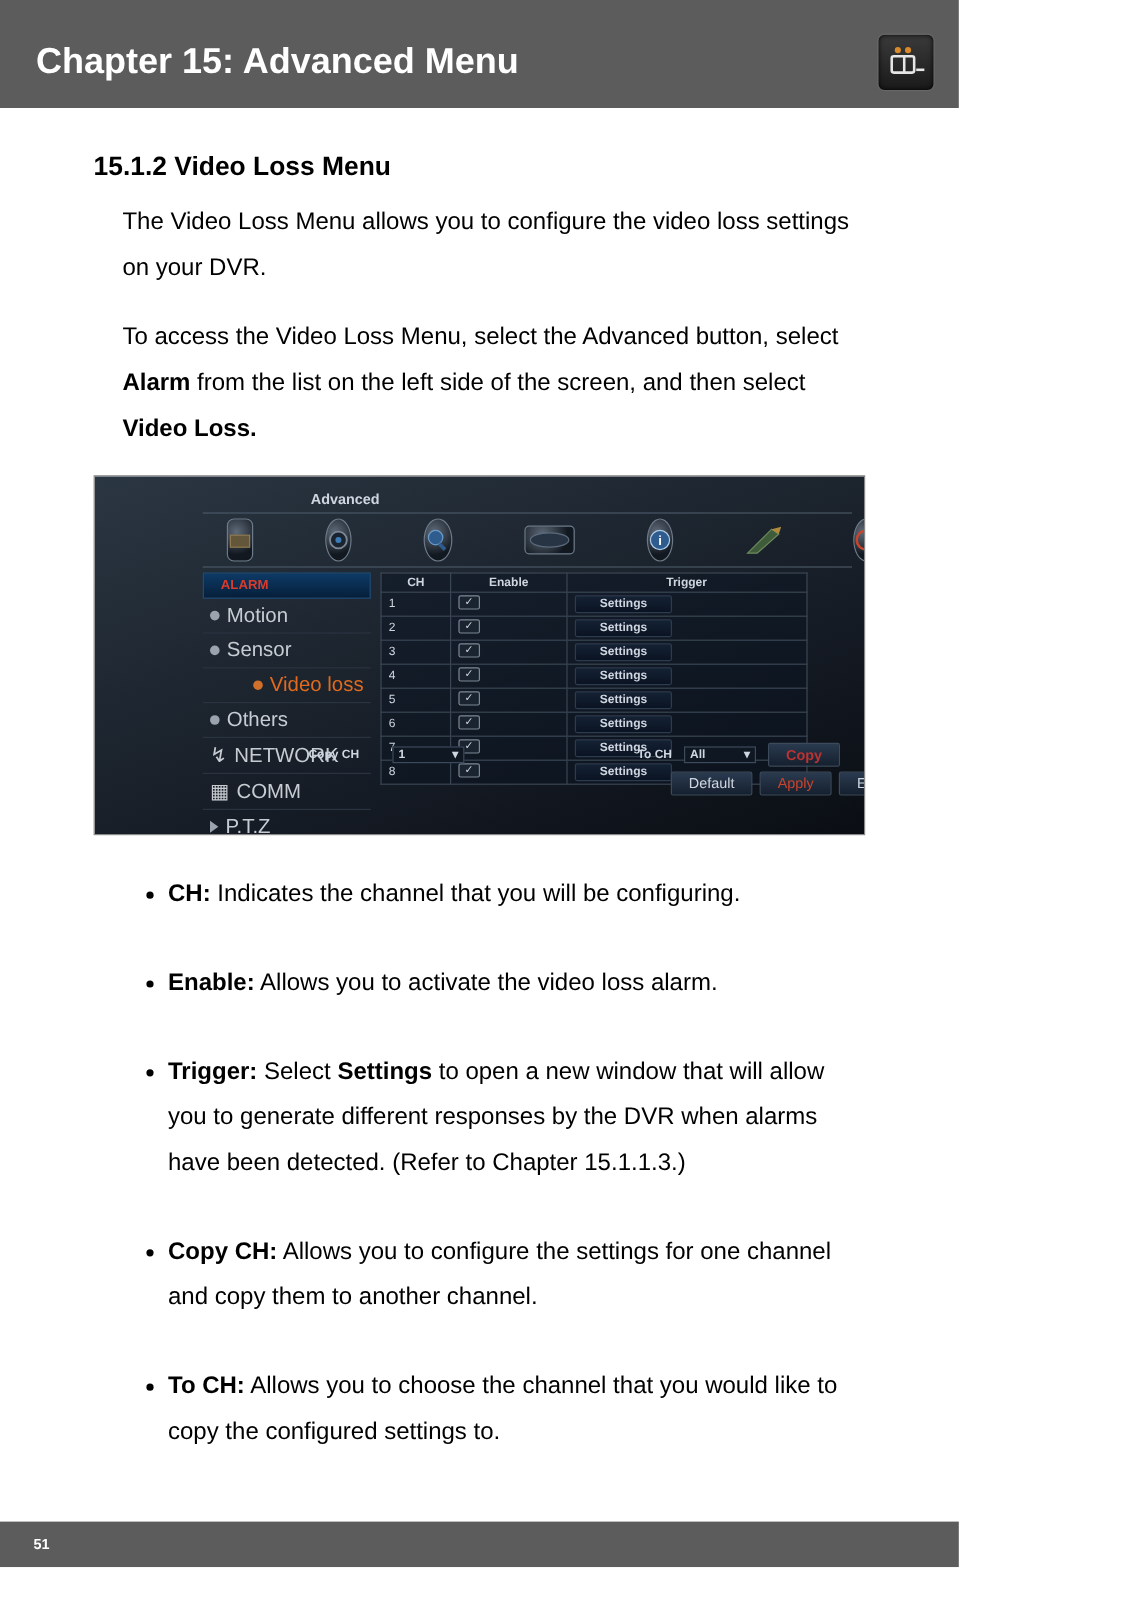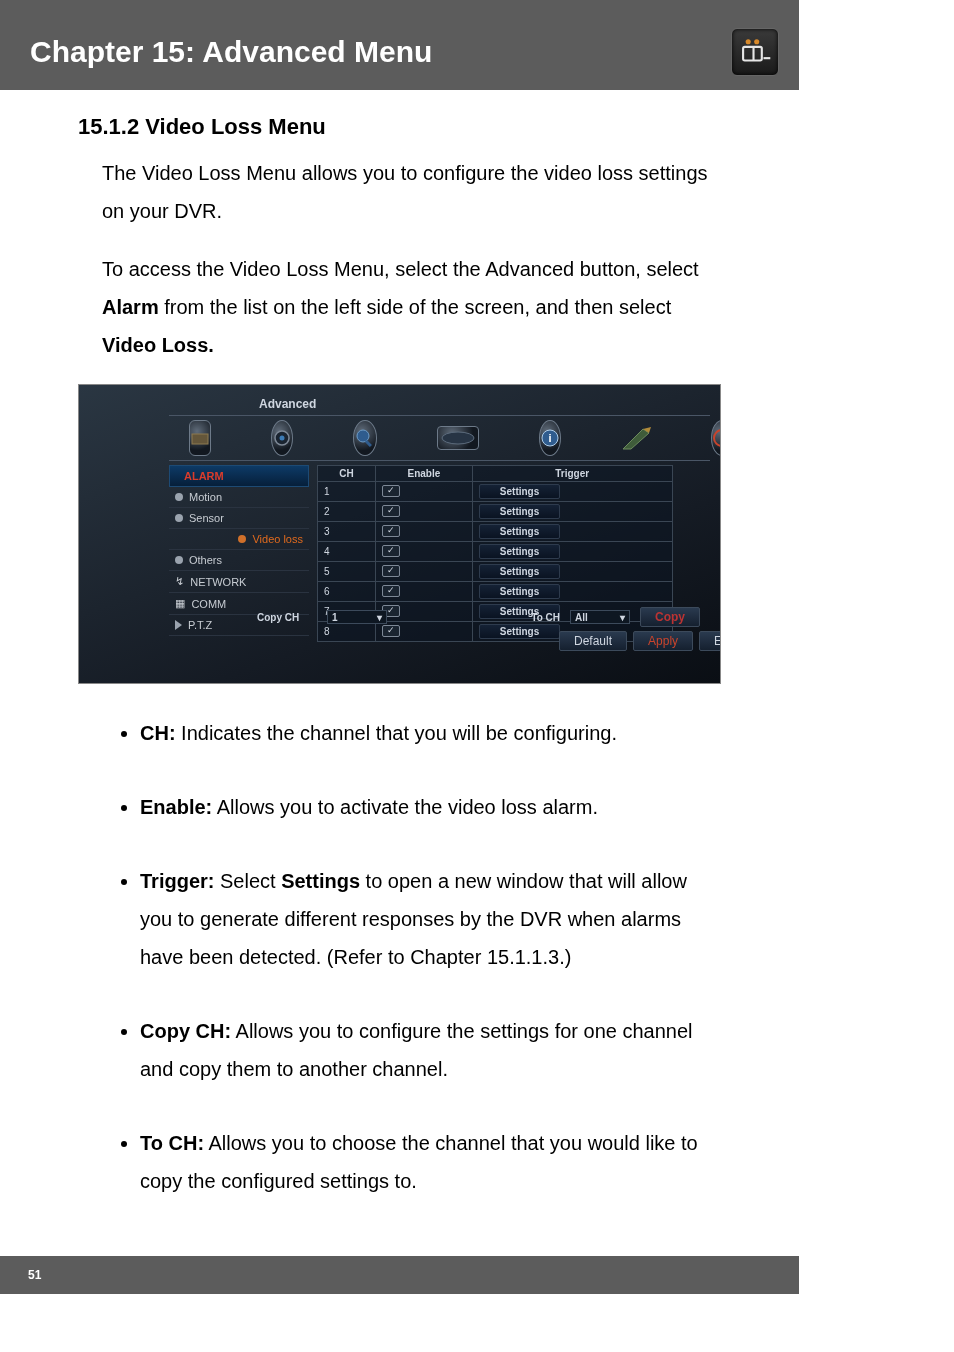--- a/index.html
+++ b/index.html
@@ -25,21 +25,21 @@
     border-radius: 6px;
     border: 1px solid #666;
     display: flex;
     align-items: center;
     justify-content: center;
     box-shadow: 0 0 4px #000 inset;
   }
   .header-icon svg { width: 34px; height: 34px; }
 
   
-  .doc-body { padding: 8px 78px 10px 78px; }
+  .doc-body { padding: 20px 78px 10px 78px; }
   .section-heading { font-size: 22px; font-weight: bold; margin: 16px 0 14px 0; }
   .para { font-size: 20px; line-height: 1.9; margin-bottom: 20px; margin-left: 24px; }
   .para strong { font-weight: bold; }
 
   
   .shot {
     width: 100%;
     height: 300px;
     background: linear-gradient(160deg,#2a3642 0%, #151b24 65%, #0a0e14 100%);
     border: 1px solid #888;
@@ -66,21 +66,21 @@
   .tab-ic.square { border-radius: 6px; }
   .sidebar {
     position: absolute; left: 90px; top: 80px; width: 140px;
   }
   .side-head {
     background: linear-gradient(180deg,#0d3a66,#061f3a);
     color: #d93c2c; font-size: 11px; font-weight: bold;
     padding: 4px 14px; border: 1px solid #1d4a74;
   }
   .side-item {
-    color: #c7ccd2; font-size: 11px; padding: 4px 6px;
+    color: #c7ccd2; font-size: 17px; padding: 4px 6px;
     display:flex; align-items:center; gap:6px;
     border-bottom: 1px solid #2a3340;
   }
   .side-item.sel { color: #e06a1e; justify-content: flex-end; }
   .dot { width:8px;height:8px;border-radius:50%;background:#9aa3ae;display:inline-block; }
   .arrowr { width:0;height:0;border-top:5px solid transparent;border-bottom:5px solid transparent;border-left:7px solid #9aa3ae; }
   .grid-area {
     position: absolute; left: 238px; top: 80px; right: 20px;
   }
   .grid-table { width: 100%; border-collapse: collapse; }

